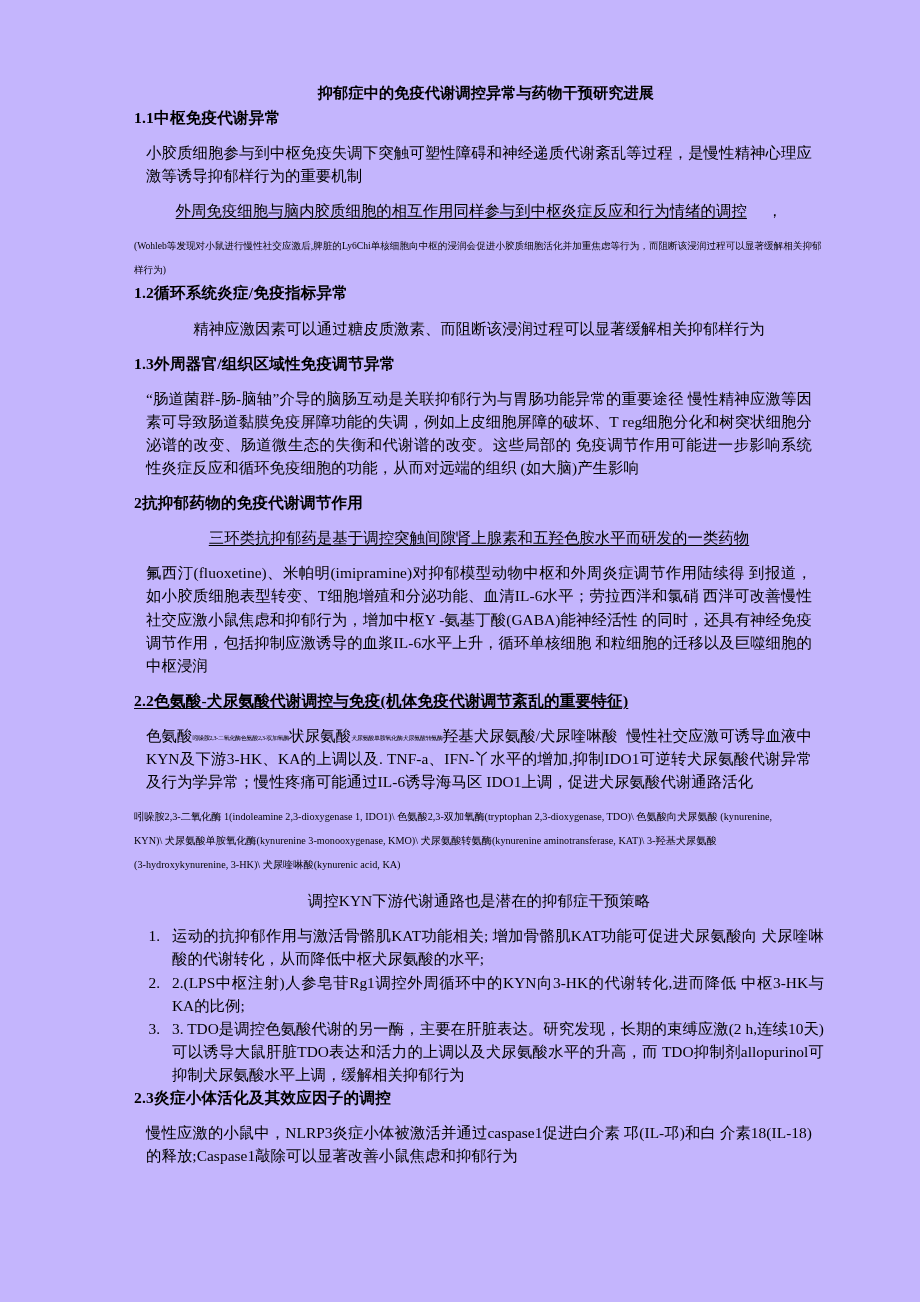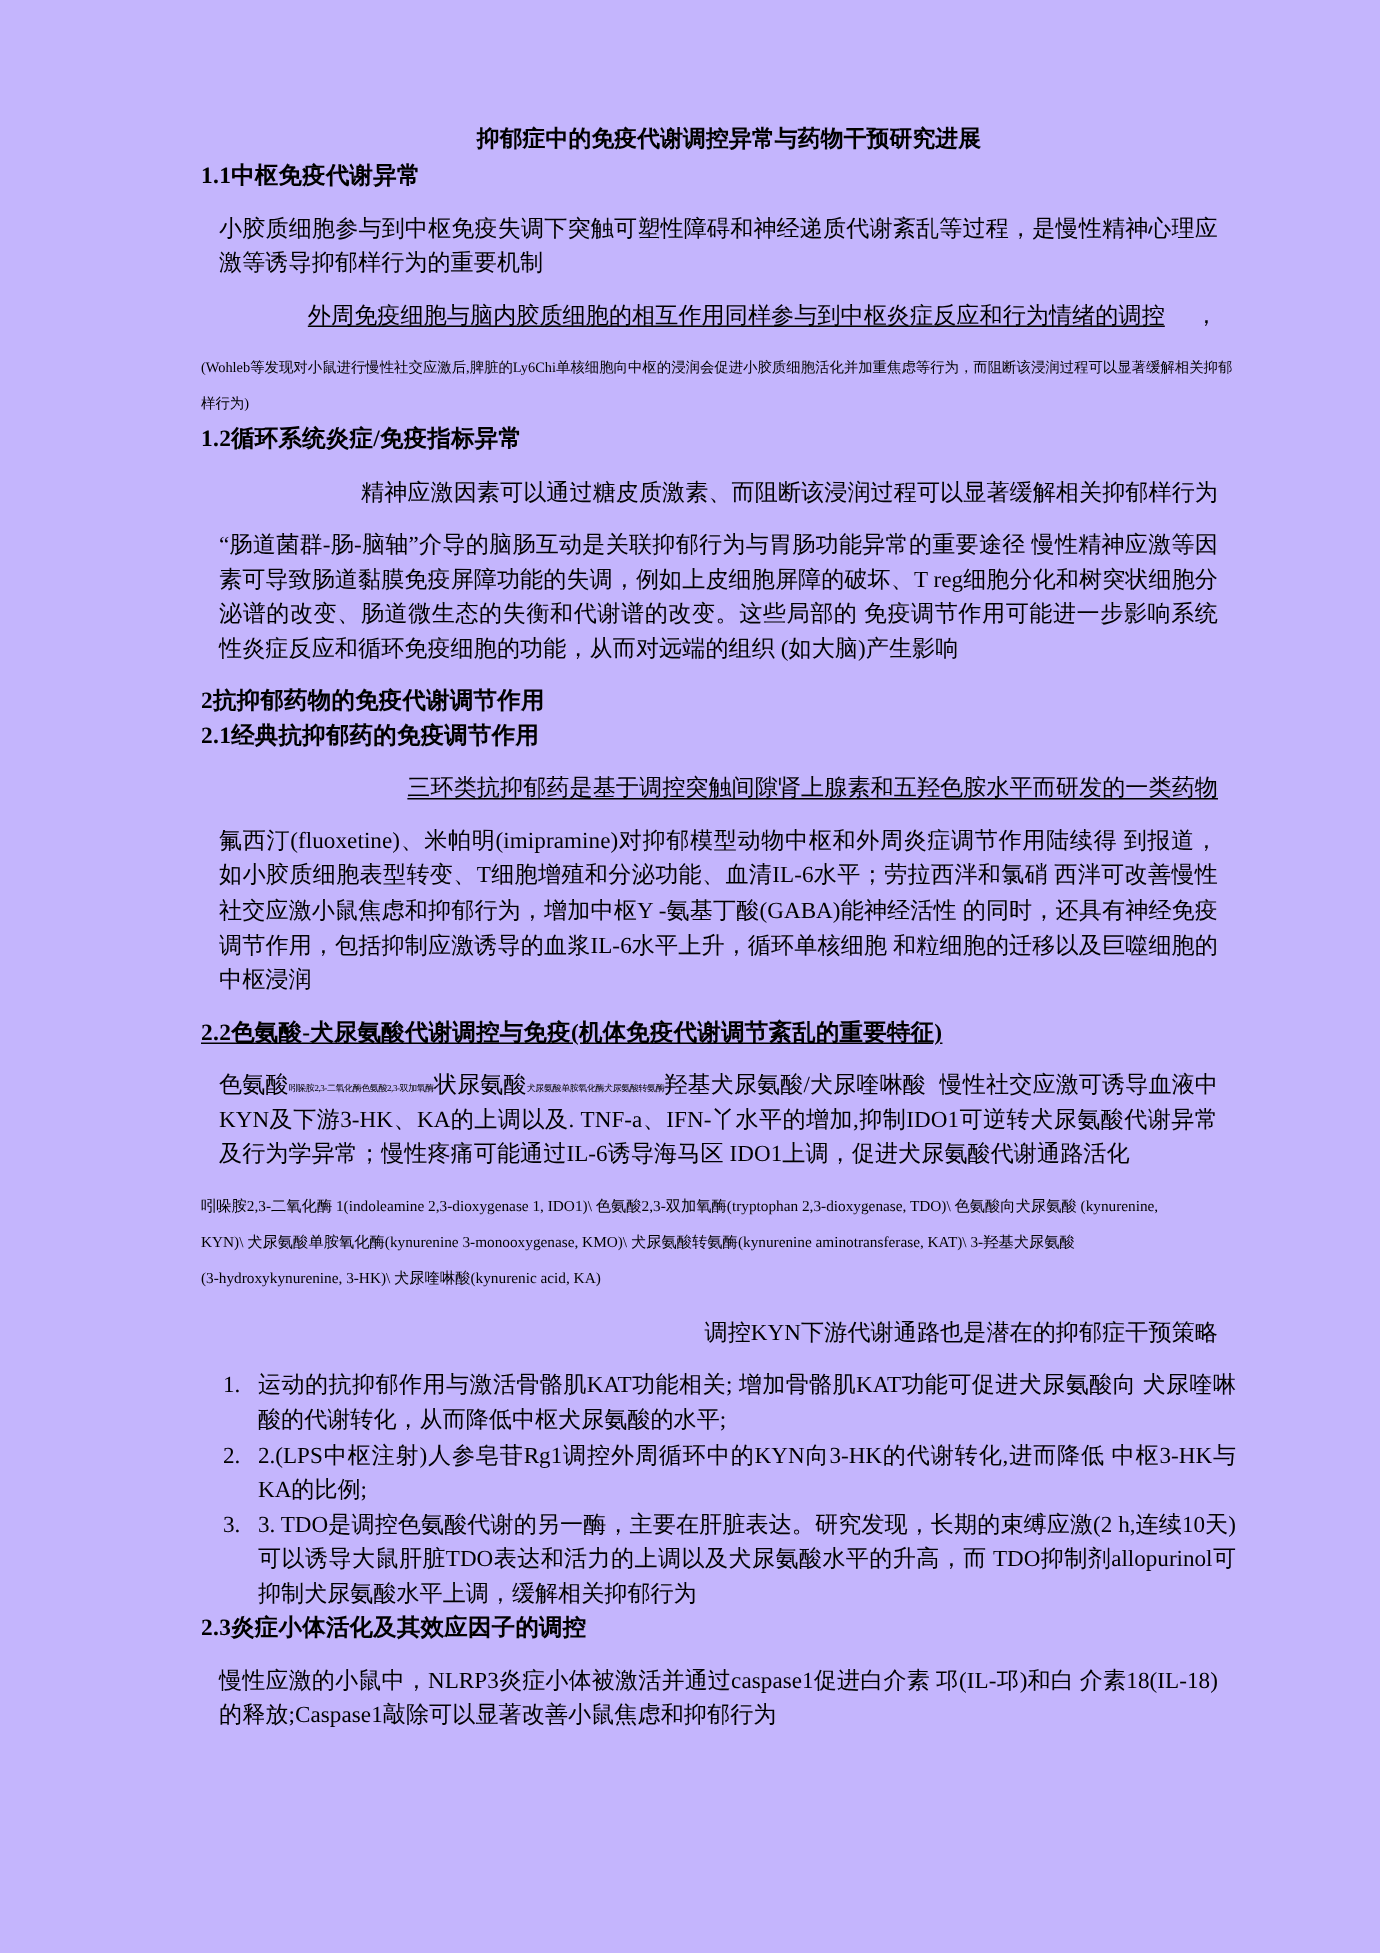--- a/index.html
+++ b/index.html
@@ -44,21 +44,21 @@
   }
   .para {
     font-size: 15.4px;
     line-height: 1.5;
     margin: 12px;
     letter-spacing: 0.05px;
     text-align: justify;
     text-justify: inter-character;
   }
   .para.nojust {
-    text-align: right;
+    text-align: center;
   }
   .u {
     text-decoration: underline;
     text-underline-offset: 1.5px;
   }
   .tiny {
     font-size: 9.6px;
     line-height: 2.45;
     letter-spacing: 0px;
     margin: 0;
@@ -108,25 +108,25 @@
     <div class="doc-title">抑郁症中的免疫代谢调控异常与药物干预研究进展</div>
 
     <div class="h2">1.1中枢免疫代谢异常</div>
     <div class="para">小胶质细胞参与到中枢免疫失调下突触可塑性障碍和神经递质代谢紊乱等过程，是慢性精神心理应激等诱导抑郁样行为的重要机制</div>
     <div class="para nojust"><span class="u">外周免疫细胞与脑内胶质细胞的相互作用同样参与到中枢炎症反应和行为情绪的调控</span><span class="sp-lg"></span>，</div>
     <div class="tiny">(Wohleb等发现对小鼠进行慢性社交应激后,脾脏的Ly6Chi单核细胞向中枢的浸润会促进小胶质细胞活化并加重焦虑等行为，而阻断该浸润过程可以显著缓解相关抑郁样行为)</div>
 
     <div class="h2">1.2循环系统炎症/免疫指标异常</div>
     <div class="para nojust">精神应激因素可以通过糖皮质激素、而阻断该浸润过程可以显著缓解相关抑郁样行为</div>
 
+    <div class="h2">1.3外周器官/组织区域性免疫调节异常</div>
     <div class="para">“肠道菌群-肠-脑轴”介导的脑肠互动是关联抑郁行为与胃肠功能异常的重要途径 慢性精神应激等因素可导致肠道黏膜免疫屏障功能的失调，例如上皮细胞屏障的破坏、T reg细胞分化和树突状细胞分泌谱的改变、肠道微生态的失衡和代谢谱的改变。这些局部的 免疫调节作用可能进一步影响系统性炎症反应和循环免疫细胞的功能，从而对远端的组织 (如大脑)产生影响</div>
 
     <div class="h2">2抗抑郁药物的免疫代谢调节作用</div>
 
-    <div class="h2">2.1经典抗抑郁药的免疫调节作用</div>
     <div class="para nojust"><span class="u">三环类抗抑郁药是基于调控突触间隙肾上腺素和五羟色胺水平而研发的一类药物</span></div>
     <div class="para">氟西汀(fluoxetine)、米帕明(imipramine)对抑郁模型动物中枢和外周炎症调节作用陆续得 到报道，如小胶质细胞表型转变、T细胞增殖和分泌功能、血清IL-6水平；劳拉西泮和氯硝 西泮可改善慢性社交应激小鼠焦虑和抑郁行为，增加中枢Y -氨基丁酸(GABA)能神经活性 的同时，还具有神经免疫调节作用，包括抑制应激诱导的血浆IL-6水平上升，循环单核细胞 和粒细胞的迁移以及巨噬细胞的中枢浸润</div>
 
     <div class="h2 u">2.2色氨酸-犬尿氨酸代谢调控与免疫(机体免疫代谢调节紊乱的重要特征)</div>
 
     <div class="para"><span>色氨酸</span><span class="micro">吲哚胺2,3-二氧化酶色氨酸2,3-双加氧酶</span><span>状尿氨酸</span><span class="micro">犬尿氨酸单胺氧化酶犬尿氨酸转氨酶</span><span>羟基犬尿氨酸/犬尿喹啉酸</span><span class="sp"></span><span>慢性社交应激可诱导血液中KYN及下游3-HK、KA的上调以及. TNF-a、IFN-丫水平的增加,抑制IDO1可逆转犬尿氨酸代谢异常及行为学异常；慢性疼痛可能通过IL-6诱导海马区 IDO1上调，促进犬尿氨酸代谢通路活化</span></div>
 
     <div class="note">吲哚胺2,3-二氧化酶 1(indoleamine 2,3-dioxygenase 1, IDO1)\ 色氨酸2,3-双加氧酶(tryptophan 2,3-dioxygenase, TDO)\ 色氨酸向犬尿氨酸 (kynurenine,</div>
     <div class="note">KYN)\ 犬尿氨酸单胺氧化酶(kynurenine 3-monooxygenase, KMO)\ 犬尿氨酸转氨酶(kynurenine aminotransferase, KAT)\ 3-羟基犬尿氨酸</div>
     <div class="note">(3-hydroxykynurenine, 3-HK)\ 犬尿喹啉酸(kynurenic acid, KA)</div>

